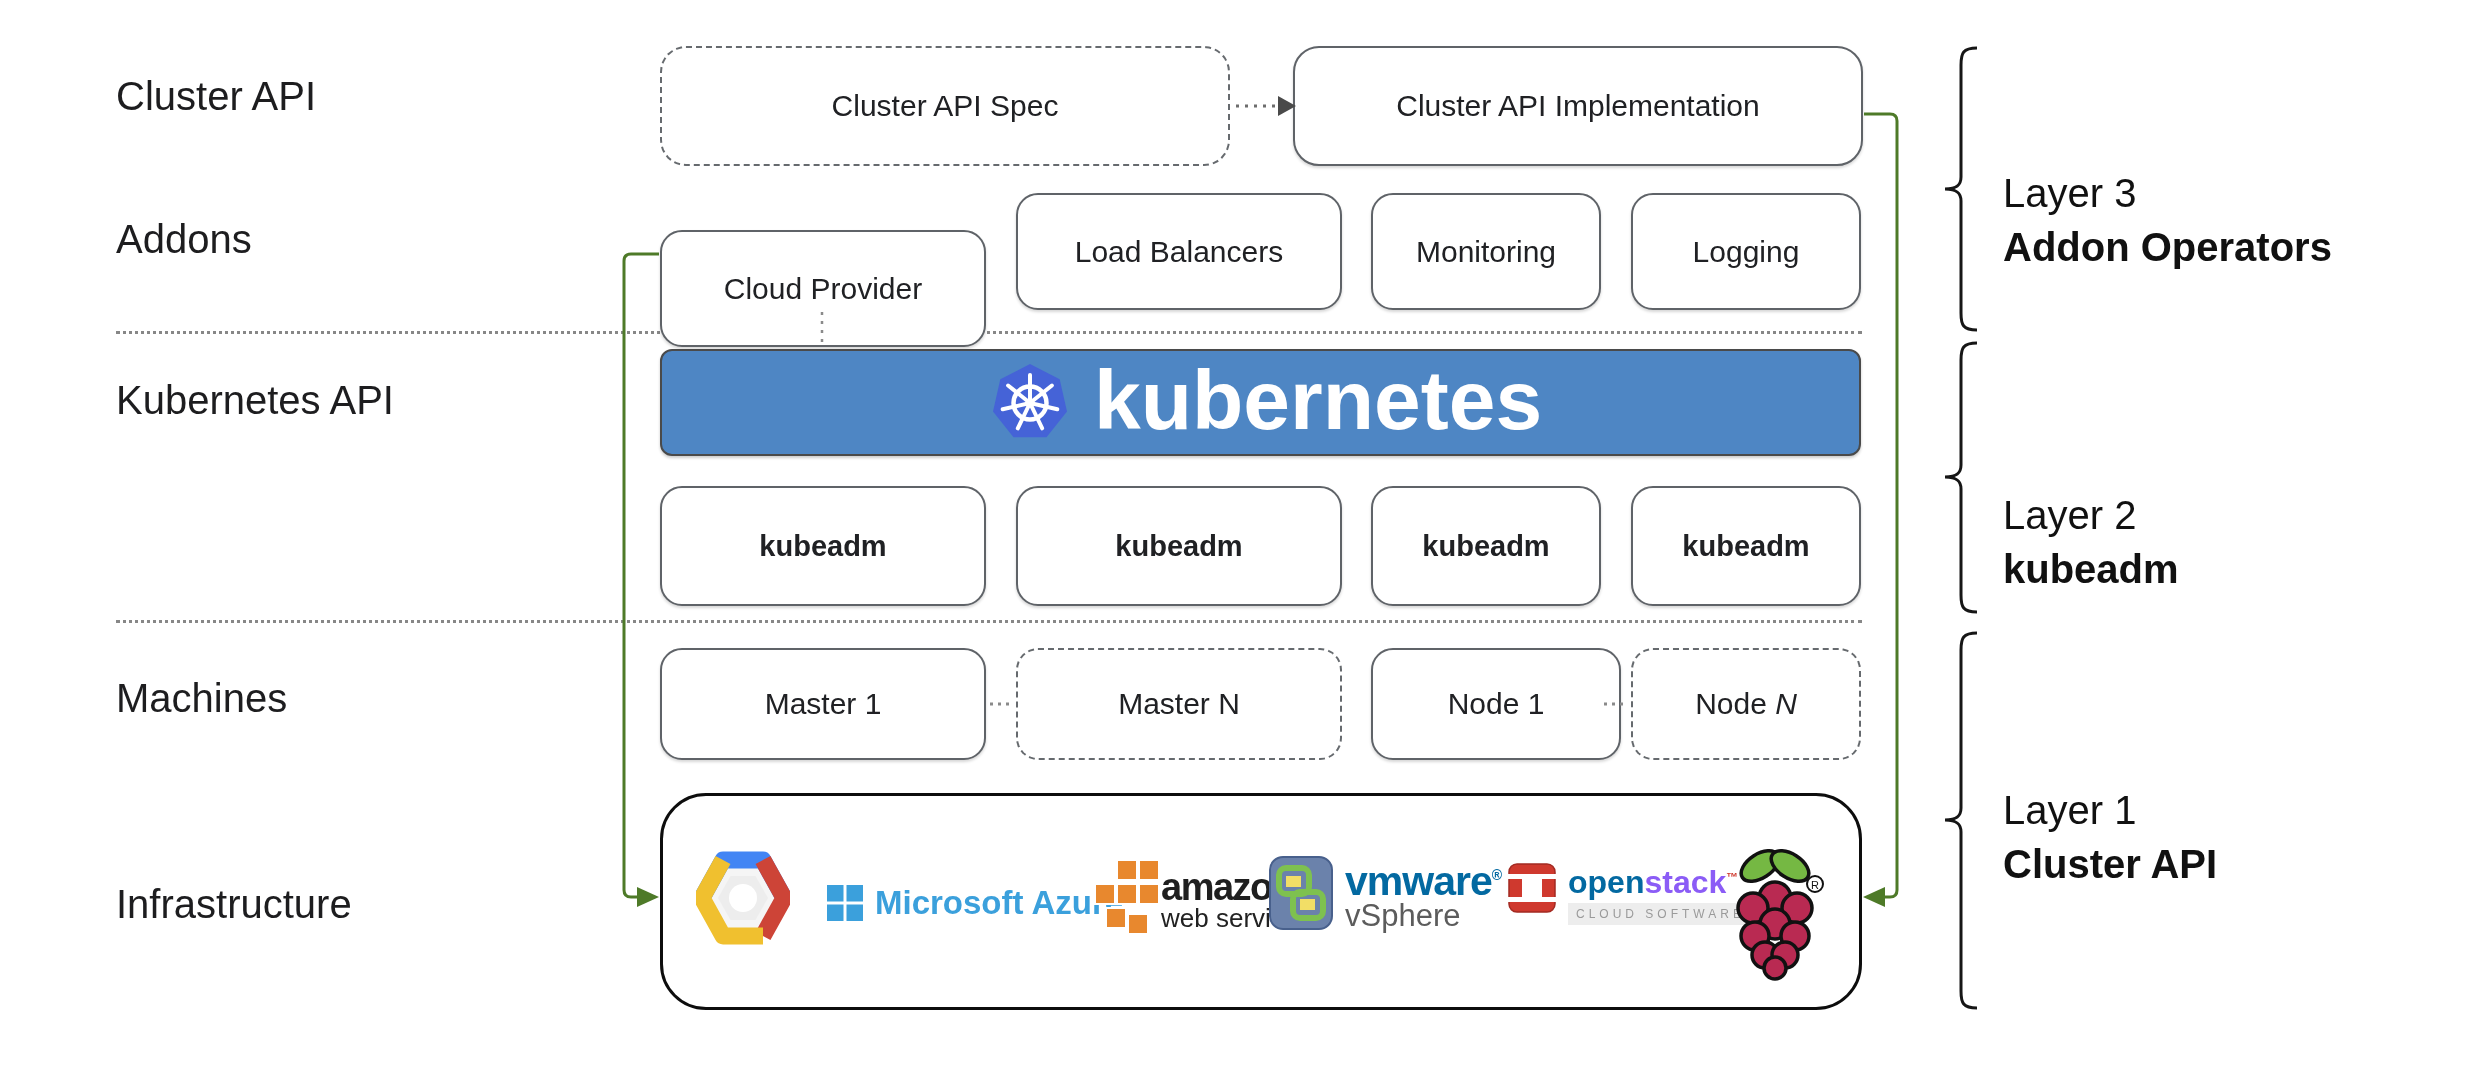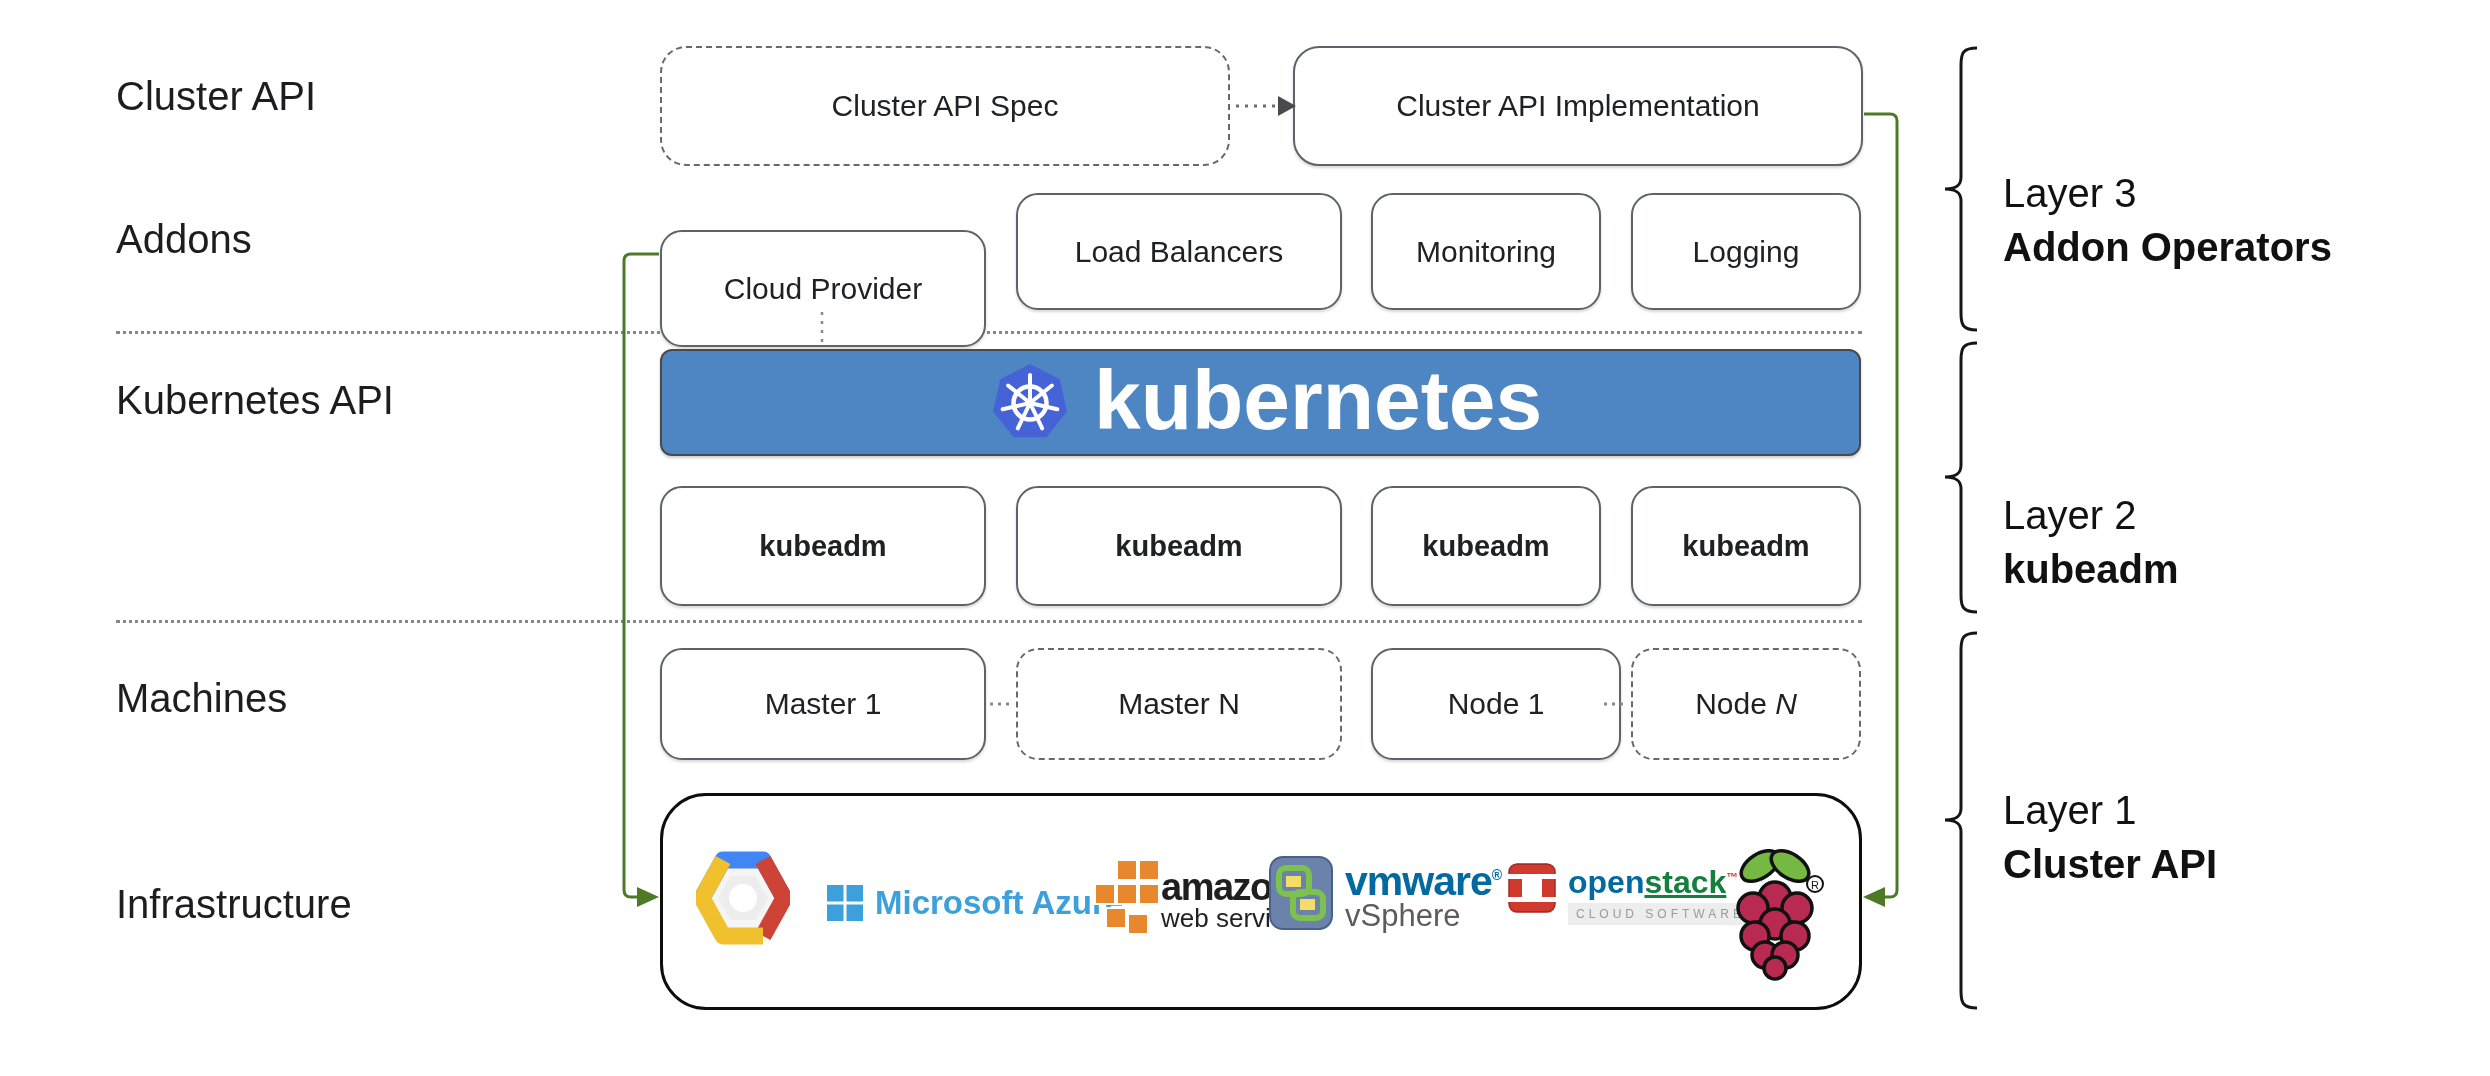--- a/index.html
+++ b/index.html
@@ -44,21 +44,21 @@
     white-space:nowrap;
   }
   .layer-label .l2{ font-weight:bold; }
   .azure-text{ font-size:33px; font-weight:bold; color:#3ba0dc; white-space:nowrap;}
   .aws-text .t1{ font-size:38px; font-weight:bold; color:#1f1f1f; letter-spacing:-1.5px; line-height:36px;}
   .aws-text .t2{ font-size:26px; color:#222; line-height:26px; letter-spacing:0px;}
   .vmw-text .t1{ font-size:41px; font-weight:bold; color:#0369a1; letter-spacing:-1px; line-height:38px;}
   .vmw-text .t1 sup{ font-size:14px; }
   .vmw-text .t2{ font-size:31px; color:#5c5c5c; line-height:32px;}
   .os-text .t1{ font-size:32px; font-weight:bold; line-height:30px; white-space:nowrap;}
-  .os-text .t1 .dark{ color:#0369a1; } .os-text .t1 .red{ color:#15803d;text-decoration:underline; }
+  .os-text .t1 .dark{ color:#0369a1; } .os-text .t1 .red{ color:#8b5cf6; }
   .os-text .t1 sup{ font-size:12px; color:#cf392e; }
   .os-text .t2{ margin-top:6px; background:#ededed; color:#9a9a9a; font-size:12px;
     letter-spacing:4px; padding:4px 8px; white-space:nowrap; display:inline-block;}
   .it{ font-style:italic; }
 </style>
 </head>
 <body>
 
 <div class="canvas">
 

